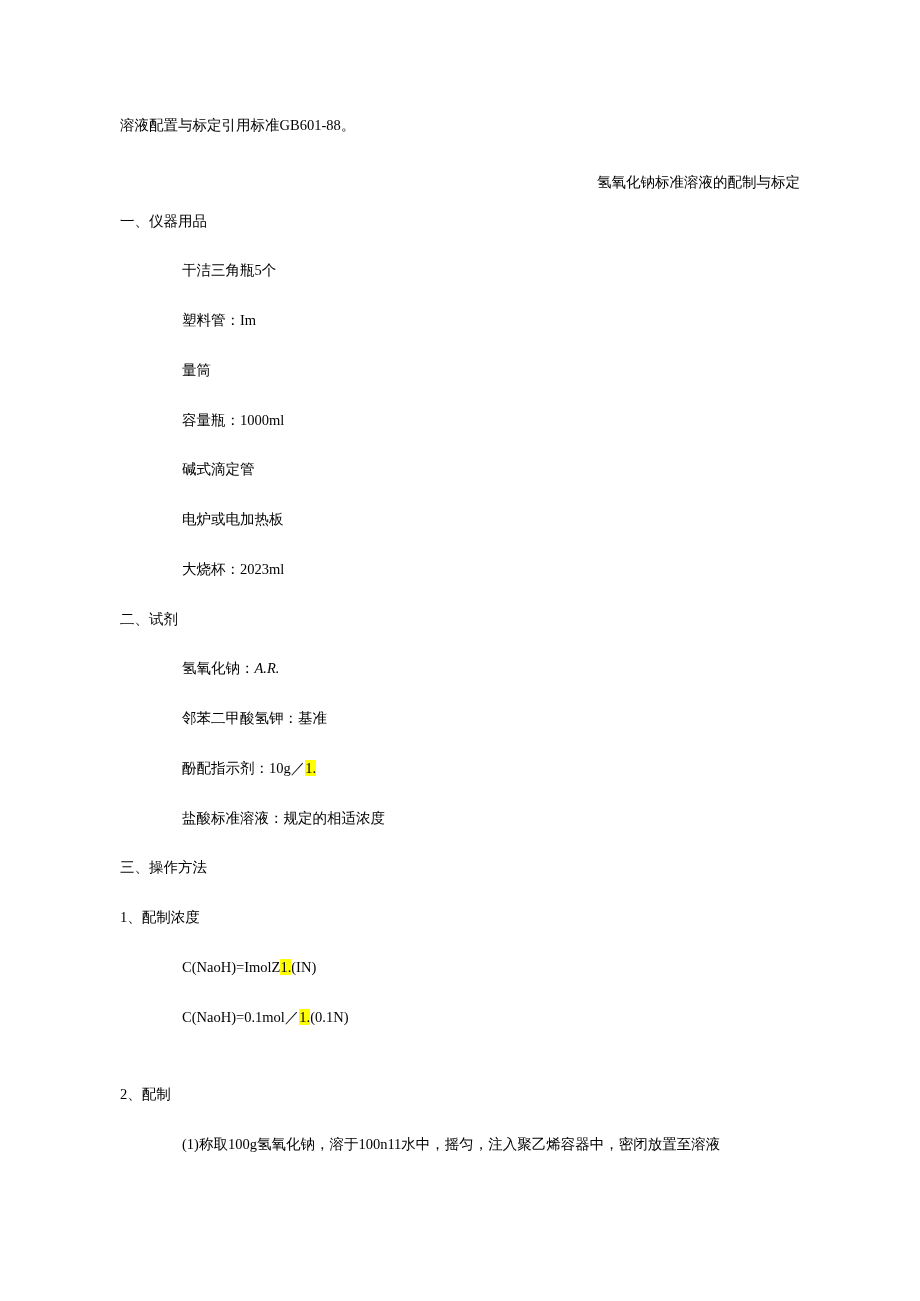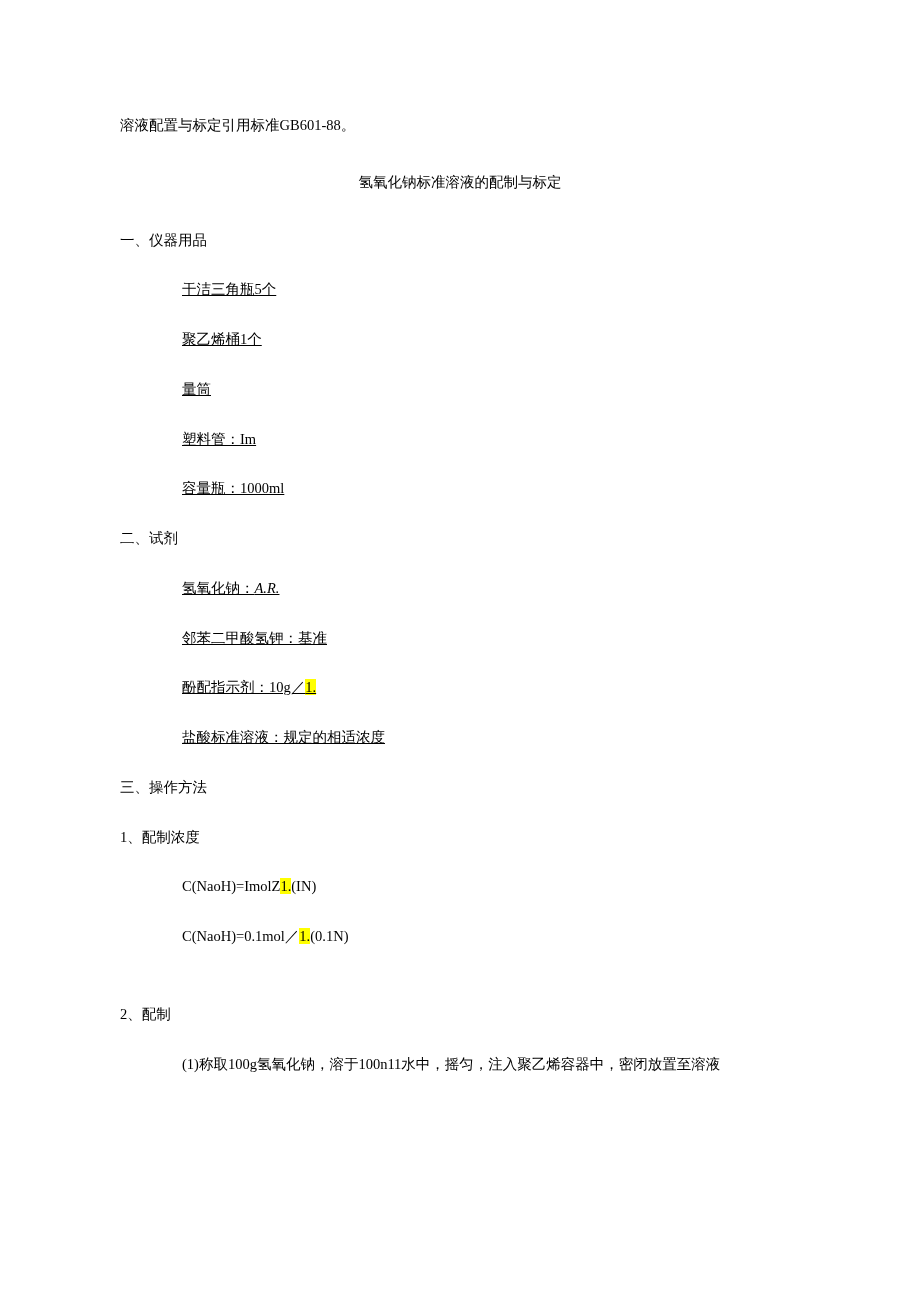--- a/index.html
+++ b/index.html
@@ -12,31 +12,30 @@
     padding: 115px 120px 60px 120px;
     font-family: "SimSun", "宋体", serif;
     font-size: 14.5px;
     color: #000000;
     line-height: 1.5;
   }
   .intro {
     margin-bottom: 35px;
   }
   .title {
-    text-align: center;
-    margin-bottom: 36px;
+    text-align: right;
+    margin-bottom: 17px;
   }
   .section-heading {
     margin-bottom: 28px;
     margin-top: 0;
   }
   .item {
     padding-left: 62px;
     margin-bottom: 28px;
-    text-decoration: underline;
   }
   .formula {
     padding-left: 62px;
     margin-bottom: 28px;
   }
   .sub-item {
     margin-bottom: 28px;
   }
   .para {
     padding-left: 62px;
@@ -54,24 +53,26 @@
 <body>
 
 <div class="page">
 
   <div class="intro">溶液配置与标定引用标准GB601-88。</div>
 
   <div class="title">氢氧化钠标准溶液的配制与标定</div>
 
   <div class="section-heading">一、仪器用品</div>
   <div class="item">干洁三角瓶5个</div>
-  <div class="item">聚乙烯桶1个</div>
+  <div class="item">塑料管：Im</div>
   <div class="item">量筒</div>
-  <div class="item">塑料管：Im</div>
   <div class="item">容量瓶：1000ml</div>
+  <div class="item">碱式滴定管</div>
+  <div class="item">电炉或电加热板</div>
+  <div class="item">大烧杯：2023ml</div>
 
   <div class="section-heading">二、试剂</div>
   <div class="item">
     <span>氢氧化钠：</span><span class="italic">A.R.</span>
   </div>
   <div class="item">邻苯二甲酸氢钾：基准</div>
   <div class="item">
     <span>酚配指示剂：10g／</span><span class="hl">1.</span>
   </div>
   <div class="item">盐酸标准溶液：规定的相适浓度</div>

